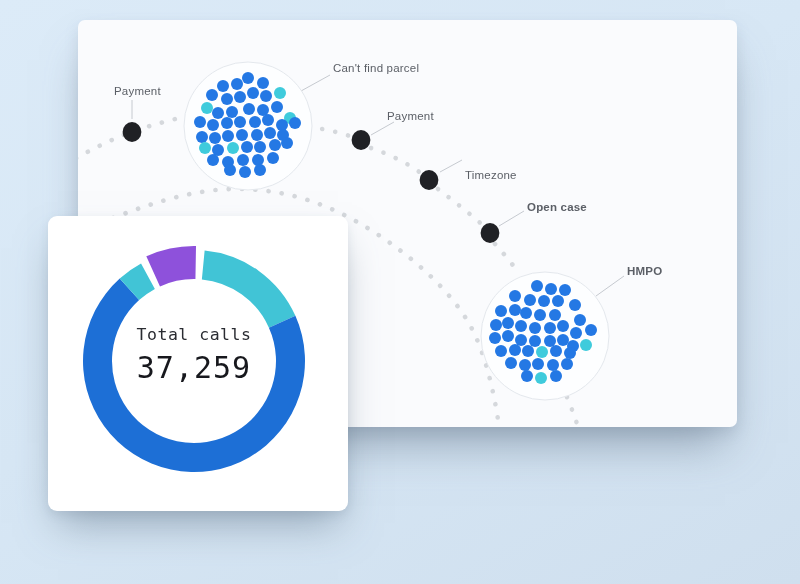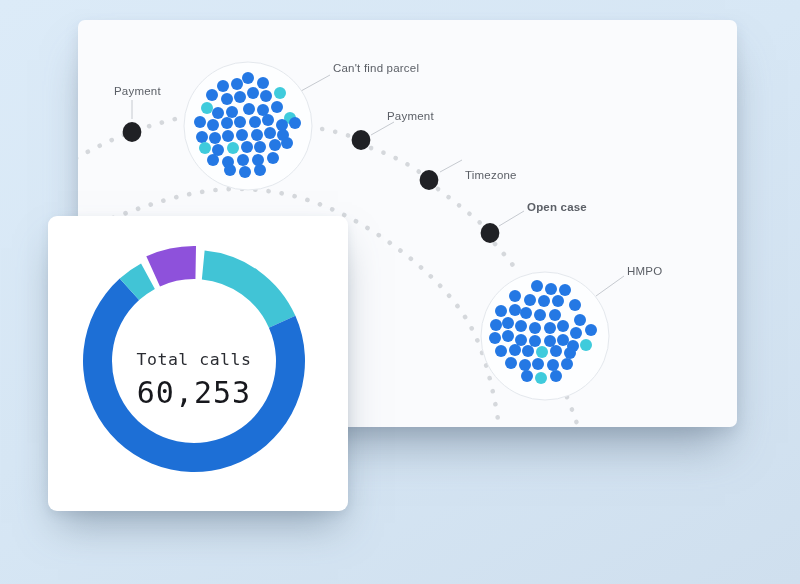--- a/index.html
+++ b/index.html
@@ -8,21 +8,21 @@
     font-family:"Liberation Sans",sans-serif;}
   .panel{position:absolute;left:78px;top:20px;width:659px;height:407px;background:#fafbfd;
     border-radius:7px;
     box-shadow:0 28px 42px -12px rgba(96,114,134,.55),0 6px 14px rgba(110,130,150,.18);}
   #jsvg{position:absolute;left:78px;top:20px;}
   .jlabel{position:absolute;font-size:11.5px;letter-spacing:.2px;color:#5b5f66;white-space:nowrap;text-align:center;}
   .card{position:absolute;left:48px;top:216px;width:300px;height:295px;background:#ffffff;
     border-radius:9px;
     box-shadow:0 22px 38px -10px rgba(90,110,130,.5),0 4px 10px rgba(110,130,150,.15);}
   #dsvg{position:absolute;left:26px;top:25px;}
-  .donut-center{position:absolute;left:26px;top:134px;width:240px;text-align:center;
+  .donut-center{position:absolute;left:26px;top:109px;width:240px;text-align:center;
     font-family:"DejaVu Sans Mono",monospace;color:#2a2c32;}
   .donut-title{font-size:16.5px;letter-spacing:.5px;}
   .donut-value{font-size:30px;margin-top:6px;color:#17181d;letter-spacing:1px;}
 </style>
 </head>
 <body>
 
 <div id="stage">
   <div class="panel"></div>
   <svg id="jsvg" width="659" height="407" viewBox="78 20 659 407">
@@ -140,27 +140,27 @@
       <ellipse cx="361" cy="140" rx="9.4" ry="9.9" fill="#202125"></ellipse>
       <ellipse cx="429" cy="180" rx="9.4" ry="9.9" fill="#202125"></ellipse>
       <ellipse cx="490" cy="233" rx="9.4" ry="9.9" fill="#202125"></ellipse>
     </svg>
 
   <div class="jlabel" style="left: 114px; top: 85px;">Payment</div>
   <div class="jlabel" style="left: 333px; top: 62px;">Can't find parcel</div>
   <div class="jlabel" style="left: 387px; top: 110px;">Payment</div>
   <div class="jlabel" style="left: 465px; top: 137px; margin-top: 32px;">Timezone</div>
   <div class="jlabel" style="left: 527px; top: 201px; font-weight: bold;">Open case</div>
-  <div class="jlabel" style="left: 627px; top: 265px;">HMPO</div>
+  <div class="jlabel" style="left: 627px; top: 265px; font-weight: bold;">HMPO</div>
 
   <div class="card">
     <svg id="dsvg" width="240" height="240" viewBox="0 0 240 240">
         <path d="M130.63887852974486 9.511021981243147A111 111 0 0 1 221.4035457983287 74.85223261858619L194.91072752669328 86.64759526778438A82 82 0 0 0 127.85935170665837 38.37751173389134Z" fill="#41c4d6"></path>
         <path d="M221.4035457983287 74.85223261858619A111 111 0 1 1 45.726502694166754 37.51092437200924L65.13129027857363 59.06212431085367A82 82 0 1 0 194.91072752669328 86.64759526778438Z" fill="#1d6fd6"></path>
         <path d="M45.726502694166754 37.51092437200924A111 111 0 0 1 67.03537761118343 22.451300494521874L80.87298165871209 47.93699676171886A82 82 0 0 0 65.13129027857363 59.06212431085367Z" fill="#41c4d6"></path>
         <path d="M72.31027709453238 15.354453849197583A115 115 0 0 1 122.00702674028756 5.017515057015004L121.43109732785722 38.01248899717592A82 82 0 0 0 85.99515410218831 45.383175788123495Z" fill="#8e51db"></path>
       </svg>
     <div class="donut-center">
       <div class="donut-title">Total calls</div>
-      <div class="donut-value">60,253</div>
+      <div class="donut-value">37,259</div>
     </div>
   </div>
 </div>
 
 </body></html>

